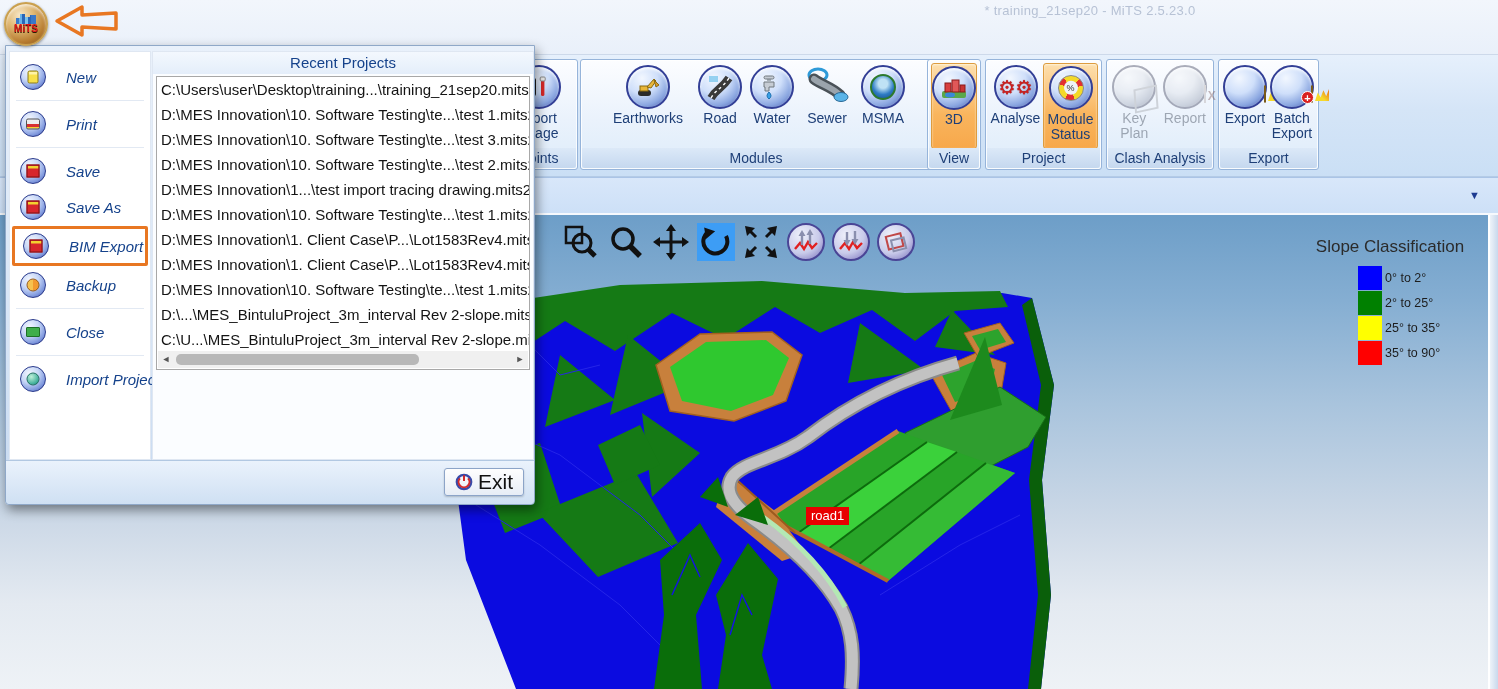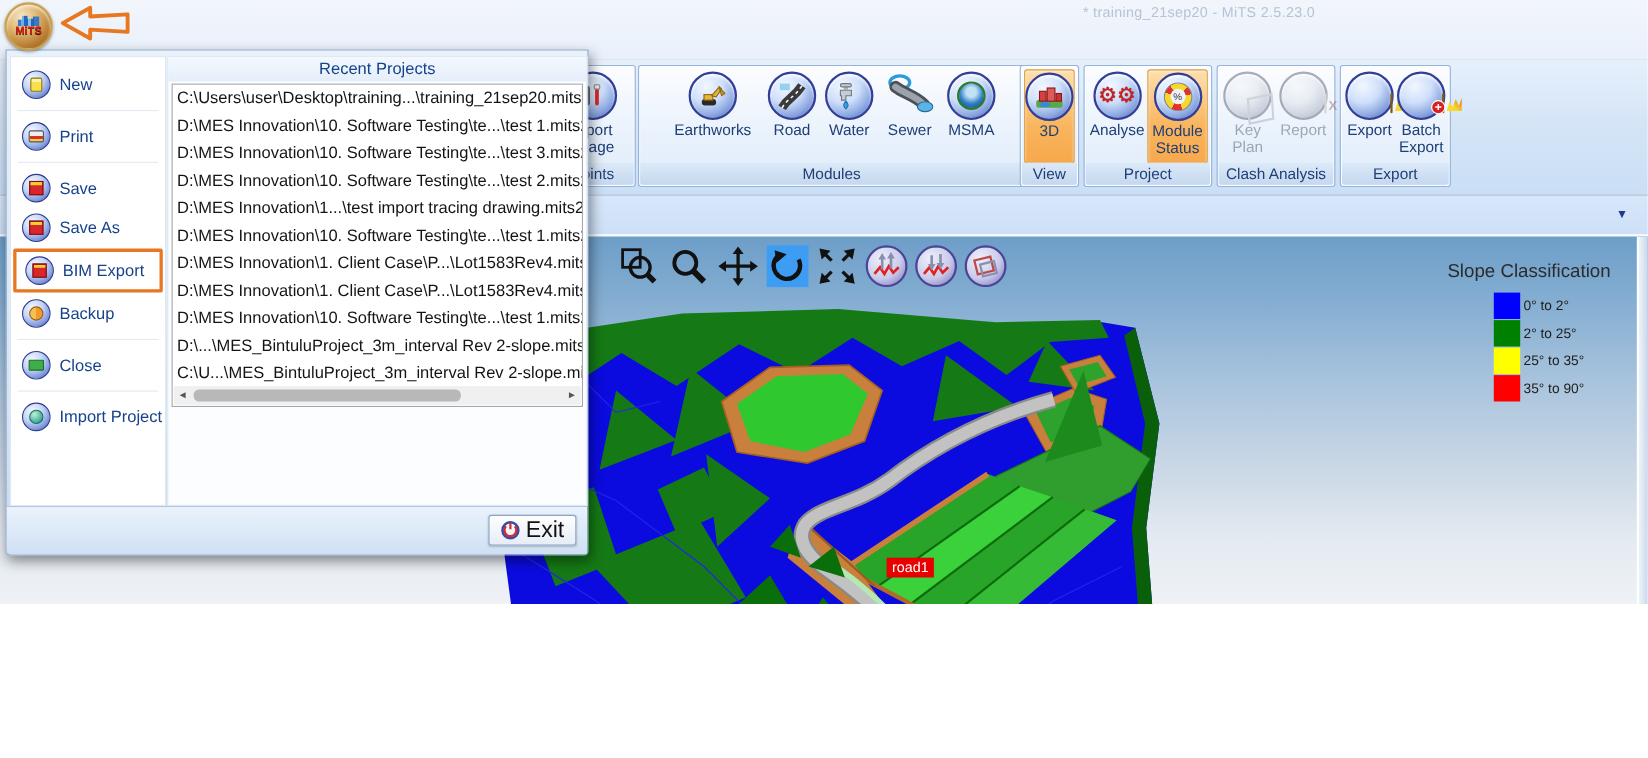--- a/index.html
+++ b/index.html
@@ -61,21 +61,21 @@
   .gly-report { width:22px; height:22px; background:linear-gradient(#f3dede,#e8c8c8); border:1px solid #c8a8a8; position:relative; }
   .gly-report::after { content:"X"; position:absolute; left:3px; top:3px; font-size:12px; color:#c04848; font-weight:bold; }
   .gly-wrench { width:24px; height:24px; }
 
   
   .substrip { position:absolute; top:177px; left:0; width:1498px; height:38px;
     background:linear-gradient(#d8e7fa,#cde0f7); border-top:1px solid #aac4e6; border-bottom:2px solid #f6f9fd; }
   .substrip .caret { position:absolute; right:18px; top:11px; font-size:11px; color:#1c3a90; cursor:pointer; }
 
   
-  .canvas { position:absolute; top:215px; left:0; width:1498px; height:334px;
+  .canvas { position:absolute; top:215px; left:0; width:1498px; height:474px;
     background:linear-gradient(180deg,#6d9ec8 0%,#85aed2 18%,#a9c4dd 40%,#cdd9e7 65%,#e4eaf1 82%,#eef2f6 100%); overflow:hidden; }
   .terrain-svg { position:absolute; top:0; left:0; }
   .vtoolbar { position:absolute; top:8px; left:562px; display:flex; align-items:center; gap:7px; }
   .vtb { width:38px; height:38px; display:flex; align-items:center; justify-content:center; cursor:pointer; }
   .vtb.activeblue { background:#3d9df5; }
   .pcirc { width:38px; height:38px; border-radius:50%; display:flex; align-items:center; justify-content:center; cursor:pointer;
     background:radial-gradient(circle at 35% 30%, #eef0fb 0%, #c9cbea 55%, #9b97cf 80%, #5a55a8 100%); border:2px solid #4a4596; }
   .legend { position:absolute; top:22px; left:1300px; width:180px; }
   .legend-title { font-size:17px; color:#2b2b2b; text-align:center; margin-bottom:8px; }
   .lrow { display:flex; align-items:center; height:25px; margin-left:58px; }
@@ -85,21 +85,21 @@
   .roadlabel { position:absolute; top:292px; left:806px; background:#e80000; color:#fff; font-size:13px; padding:1px 5px 2px; }
   .rightstrip { position:absolute; right:0; top:0; width:10px; height:474px;
     background:linear-gradient(90deg,#eef3f9,#c9d8ec); border-left:2px solid #ffffff; }
 
   
   .menu { position:absolute; top:45px; left:5px; width:530px; height:460px; z-index:50;
     background:linear-gradient(#e9f1fb,#d4e3f5 70%,#c6d9f0); border:1px solid #8fa8c8; border-radius:0 0 4px 4px;
     box-shadow:2px 5px 12px rgba(0,0,0,.45); }
   .menu-left { position:absolute; top:5px; left:3px; width:142px; height:409px; background:#fff; border:1px solid #dfe7f2; }
   .menu-right { position:absolute; top:5px; left:146px; width:382px; height:409px; background:#fbfdff; border:1px solid #dfe7f2; }
-  .mitem { display:flex; align-items:center; gap:8px; height:34px; padding-left:8px; margin:2px 2px; cursor:pointer; border-radius:3px; }
+  .mitem { display:flex; align-items:center; gap:20px; height:34px; padding-left:8px; margin:2px 2px; cursor:pointer; border-radius:3px;font-style:italic; }
   .mitem.hl { border:3px solid #e87722; border-radius:2px; height:40px; margin:2px 2px; }
   .mlabel { font-size:15px; color:#15428b; white-space:nowrap; }
   .msep { height:1px; background:#e2e9f3; margin:6px 6px; }
   .micon { width:26px; height:26px; border-radius:50%; flex:none; position:relative;
     background:radial-gradient(circle at 35% 28%, #f2f6ff 0%, #c6d6f6 40%, #7e97dd 72%, #2c3a8e 100%);
     border:1.5px solid #2a3a8c; }
   .micon > i { position:absolute; top:50%; left:50%; transform:translate(-50%,-50%); display:block; }
   .g-new { width:11px; height:13px; background:#f7e04a; border:1px solid #8a7a1a; border-radius:2px;
     box-shadow:inset 0 3px 0 #fdf3a8; }
   .g-open { width:14px; height:10px; background:linear-gradient(#8fd8cc,#4aa89a); border:1px solid #2a7a6e; transform:translate(-50%,-50%) skewX(-12deg); }

